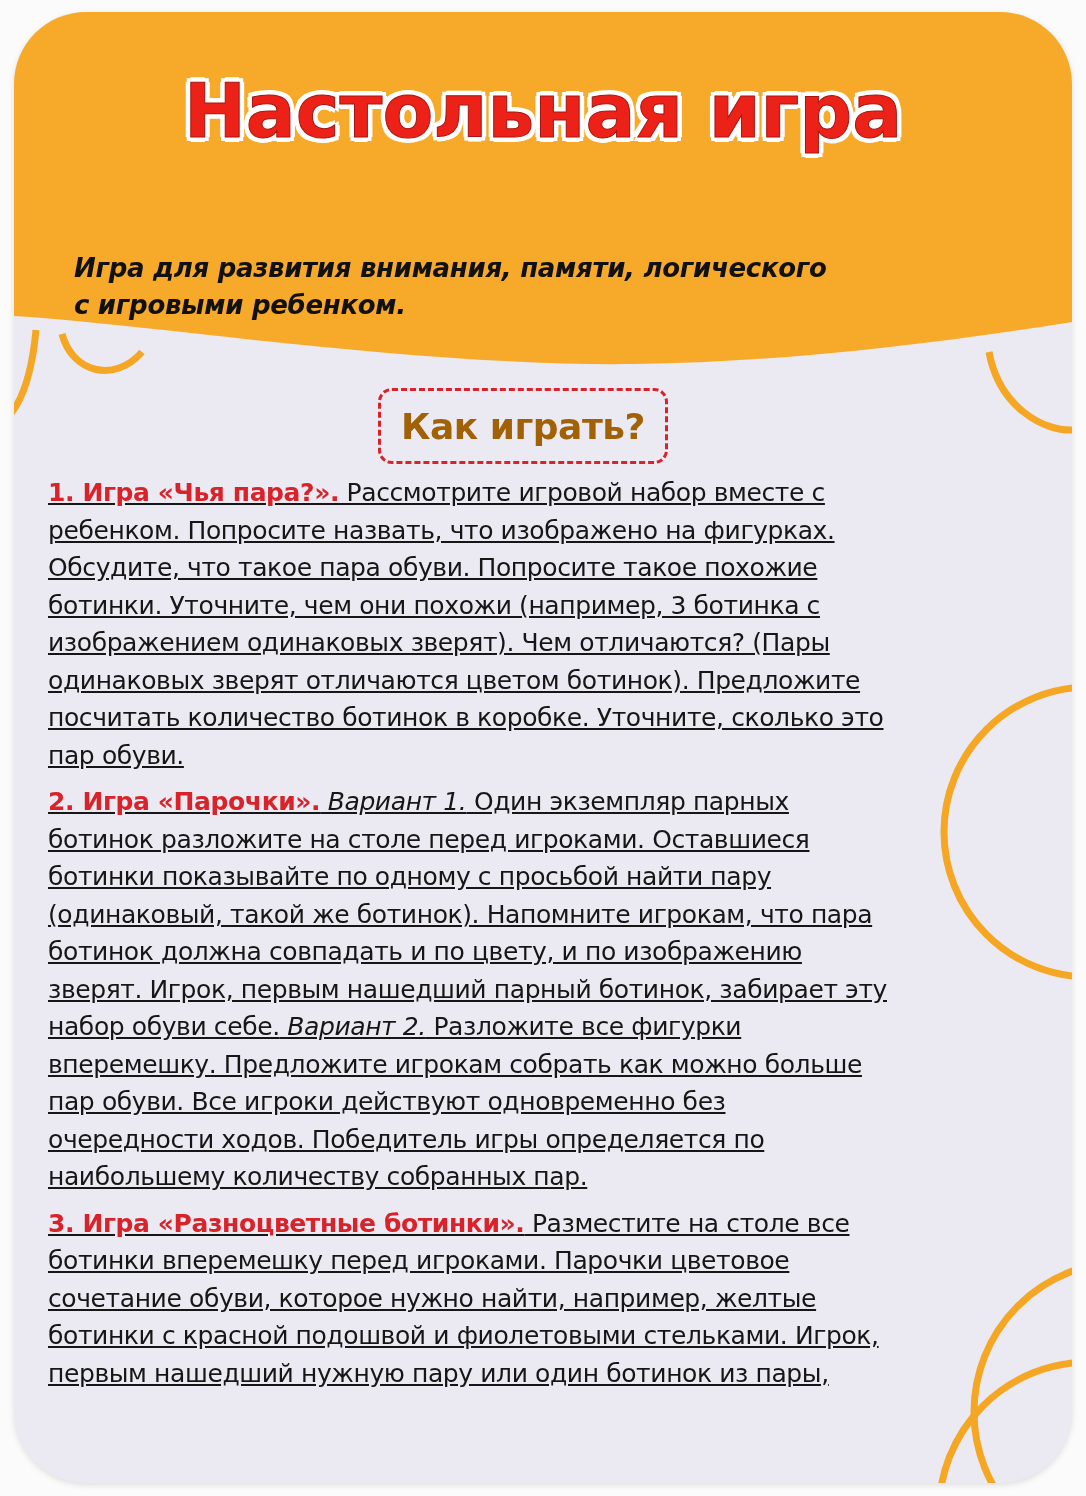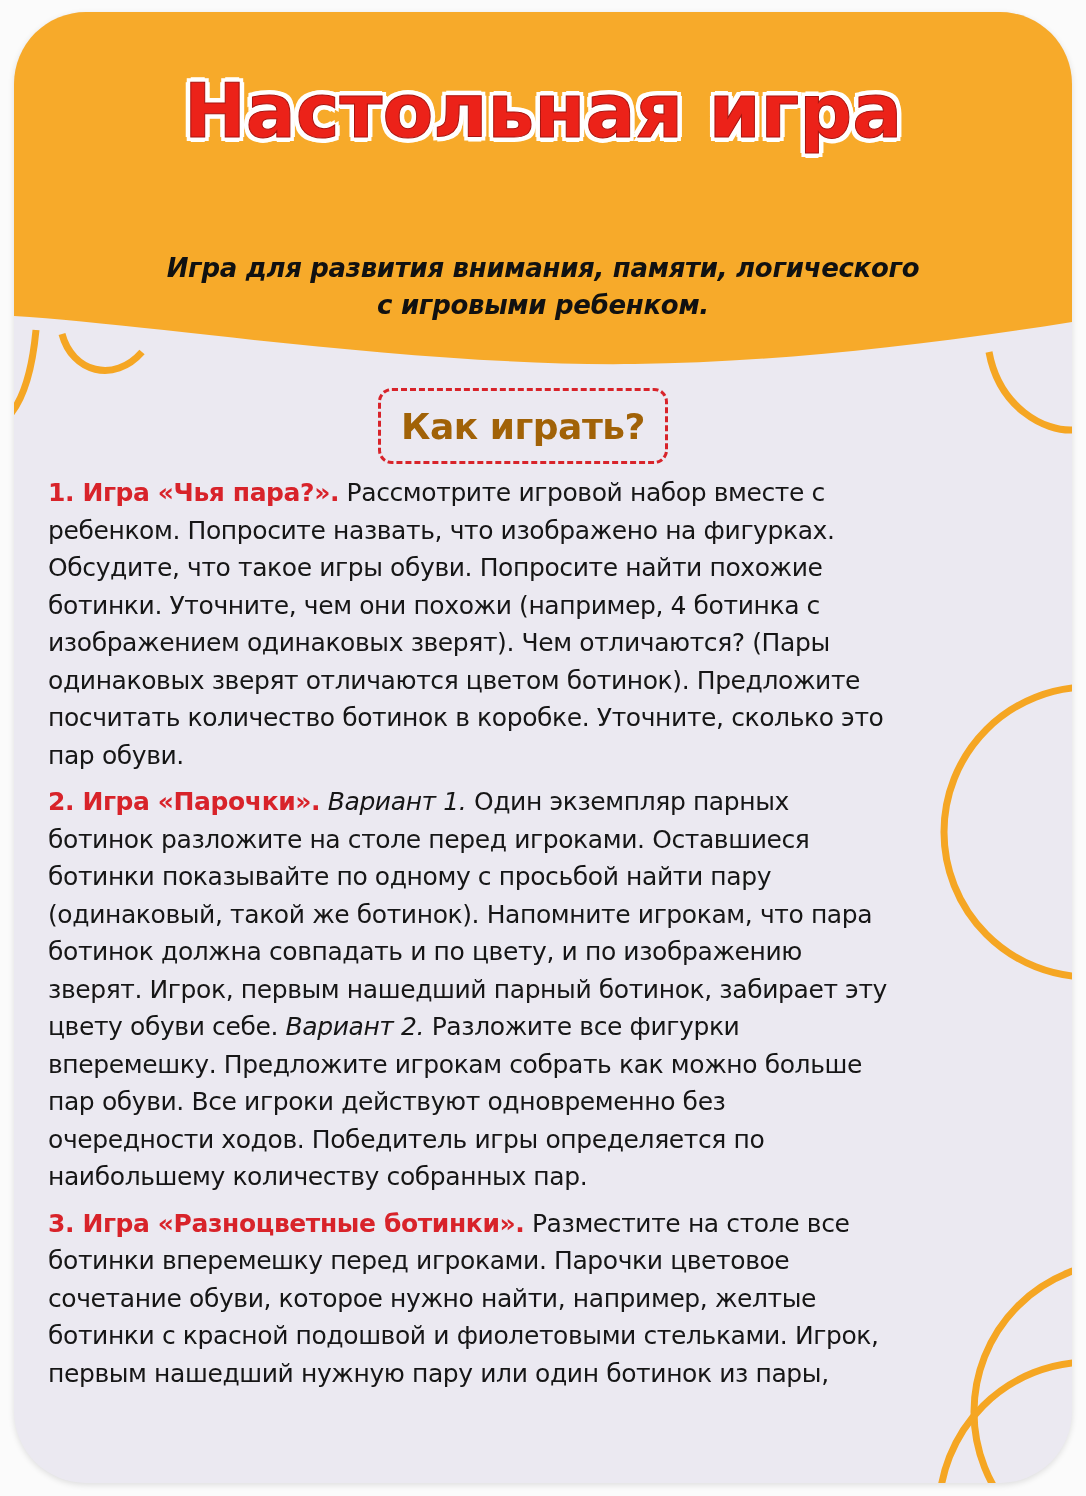--- a/index.html
+++ b/index.html
@@ -32,42 +32,41 @@
         3px 3px 0 #fff, -3px -3px 0 #fff, 3px -3px 0 #fff, -3px 3px 0 #fff,
         5px 0 0 #fff, -5px 0 0 #fff, 0 5px 0 #fff, 0 -5px 0 #fff,
         4px 4px 0 #fff, -4px -4px 0 #fff, 4px -4px 0 #fff, -4px 4px 0 #fff;
       letter-spacing: 0px;
       line-height: 1;
     }
     .title-1 { top: 62px; font-size: 74px; }
     .title-2 { top: 160px; font-size: 76px; letter-spacing: 1px; }
     .subtitle {
       position: absolute; left: 60px; width: 938px; top: 238px;
-      text-align: center;
       font-family: "DejaVu Sans", sans-serif; font-style: italic; font-weight: bold;
       font-size: 26px; line-height: 37px; color: #111;
       letter-spacing: -0.3px;
     }
     .howto {
       position: absolute; left: 364px; top: 376px;
       width: 284px; height: 70px;
       border: 3px dashed #d8232a; border-radius: 14px;
       display: flex; align-items: center; justify-content: center;
     }
     .howto span {
       font-family: "DejaVu Sans", sans-serif; font-weight: bold;
       font-size: 36px; color: #a16207; letter-spacing: -0.5px;
     }
     .rules {
       position: absolute; left: 34px; top: 462px; width: 1000px;
       font-family: "DejaVu Sans", sans-serif; font-size: 25px;
       line-height: 37.5px; color: #161616;
       letter-spacing: -0.4px;
     }
-    .rule { margin: 0 0 9px 0; }
+    .rule { margin: 0 0 9px 0; text-decoration: underline; }
     .rule .head { color: #d8232a; font-weight: bold; }
     .rule em { font-style: italic; }
     .line { display: block; white-space: nowrap; }
   </style>
 </head>
 <body>
 
 <div class="card">
 
   <svg class="header-bg" viewBox="0 0 1058 400" width="1058" height="400">
@@ -98,36 +97,36 @@
 
   <div class="howto">
     <span>Как играть?</span>
   </div>
 
   <div class="rules">
 
     <div class="rule">
       <span class="line"><span class="head">1. Игра «Чья пара?».</span><span> Рассмотрите игровой набор вместе с</span></span>
       <span class="line">ребенком.  Попросите назвать, что изображено на фигурках.</span>
-      <span class="line">Обсудите, что такое игры обуви. Попросите найти похожие</span>
-      <span class="line">ботинки. Уточните, чем они похожи (например, 4 ботинка с</span>
+      <span class="line">Обсудите, что такое пара обуви. Попросите такое похожие</span>
+      <span class="line">ботинки. Уточните, чем они похожи (например, 3 ботинка с</span>
       <span class="line">изображением одинаковых зверят). Чем отличаются? (Пары</span>
       <span class="line">одинаковых зверят отличаются цветом ботинок). Предложите</span>
       <span class="line">посчитать количество ботинок в коробке. Уточните, сколько это</span>
       <span class="line">пар обуви.</span>
     </div>
 
     <div class="rule">
       <span class="line"><span class="head">2. Игра «Парочки».</span><em> Вариант 1.</em><span> Один экземпляр парных</span></span>
       <span class="line">ботинок разложите на столе перед игроками. Оставшиеся</span>
       <span class="line">ботинки показывайте по одному с просьбой найти пару</span>
       <span class="line">(одинаковый, такой же ботинок). Напомните игрокам, что пара</span>
       <span class="line">ботинок должна совпадать и по цвету, и по изображению</span>
       <span class="line">зверят. Игрок, первым нашедший парный ботинок, забирает эту</span>
-      <span class="line"><span>цвету обуви себе.</span><em> Вариант 2.</em><span> Разложите все фигурки</span></span>
+      <span class="line"><span>набор обуви себе.</span><em> Вариант 2.</em><span> Разложите все фигурки</span></span>
       <span class="line">вперемешку. Предложите игрокам собрать как можно больше</span>
       <span class="line">пар обуви. Все игроки действуют одновременно без</span>
       <span class="line">очередности ходов. Победитель игры определяется по</span>
       <span class="line">наибольшему количеству собранных пар.</span>
     </div>
 
     <div class="rule">
       <span class="line"><span class="head">3. Игра «Разноцветные ботинки».</span><span> Разместите на столе все</span></span>
       <span class="line">ботинки вперемешку перед игроками. Парочки цветовое</span>
       <span class="line">сочетание обуви, которое нужно найти, например, желтые</span>

